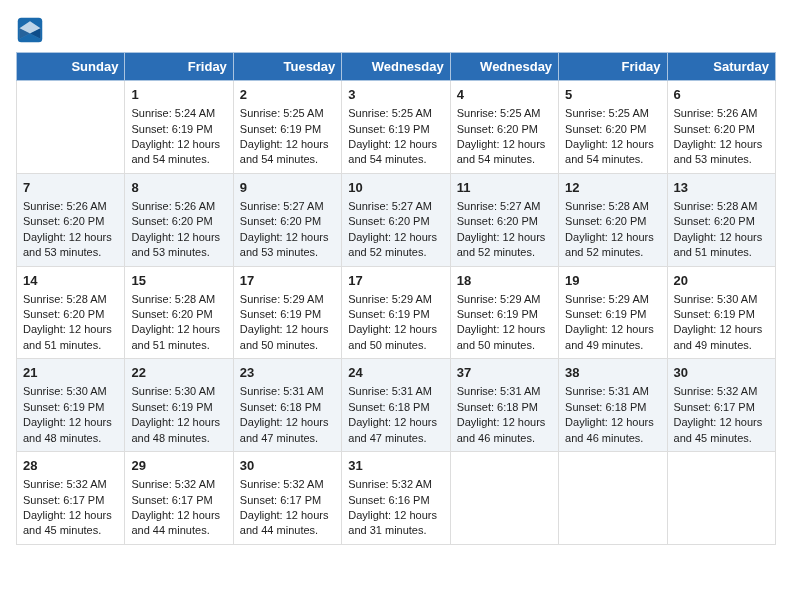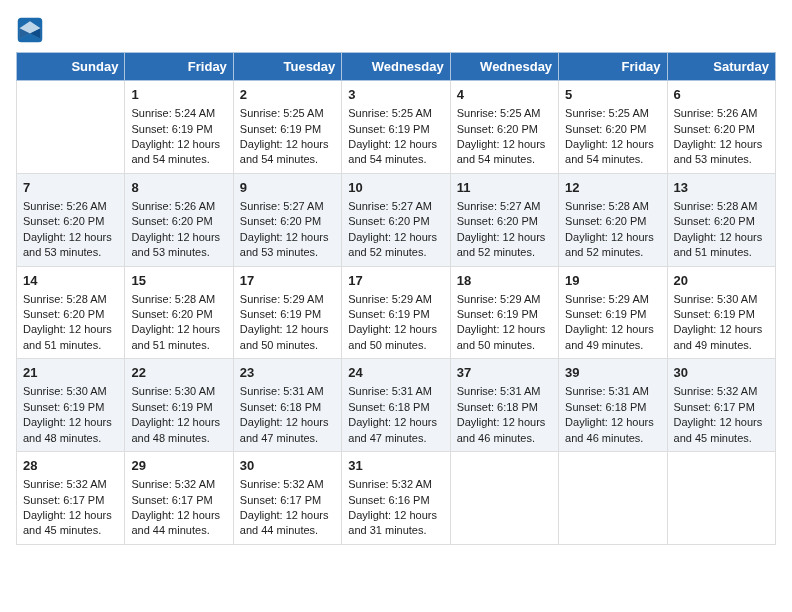--- a/index.html
+++ b/index.html
@@ -276,21 +276,21 @@
           <div>Sunset: 6:18 PM</div>
           <div>Daylight: 12 hours and 47 minutes.</div>
         </td>
         <td>
           <span class="day-num">37</span>
           <div>Sunrise: 5:31 AM</div>
           <div>Sunset: 6:18 PM</div>
           <div>Daylight: 12 hours and 46 minutes.</div>
         </td>
         <td>
-          <span class="day-num">39</span>
+          <span class="day-num">38</span>
           <div>Sunrise: 5:31 AM</div>
           <div>Sunset: 6:18 PM</div>
           <div>Daylight: 12 hours and 46 minutes.</div>
         </td>
         <td>
           <span class="day-num">30</span>
           <div>Sunrise: 5:32 AM</div>
           <div>Sunset: 6:17 PM</div>
           <div>Daylight: 12 hours and 45 minutes.</div>
         </td>

